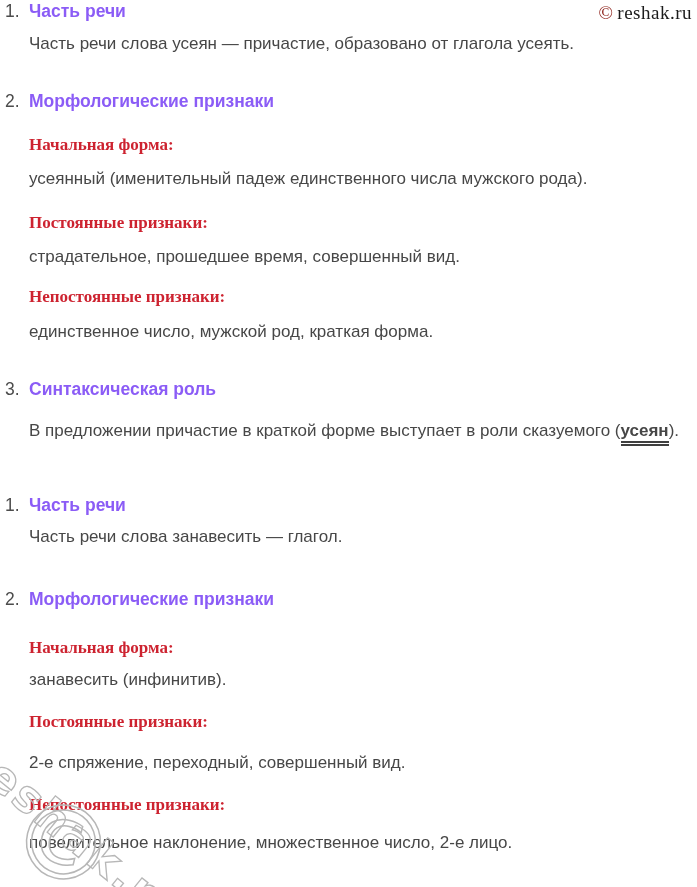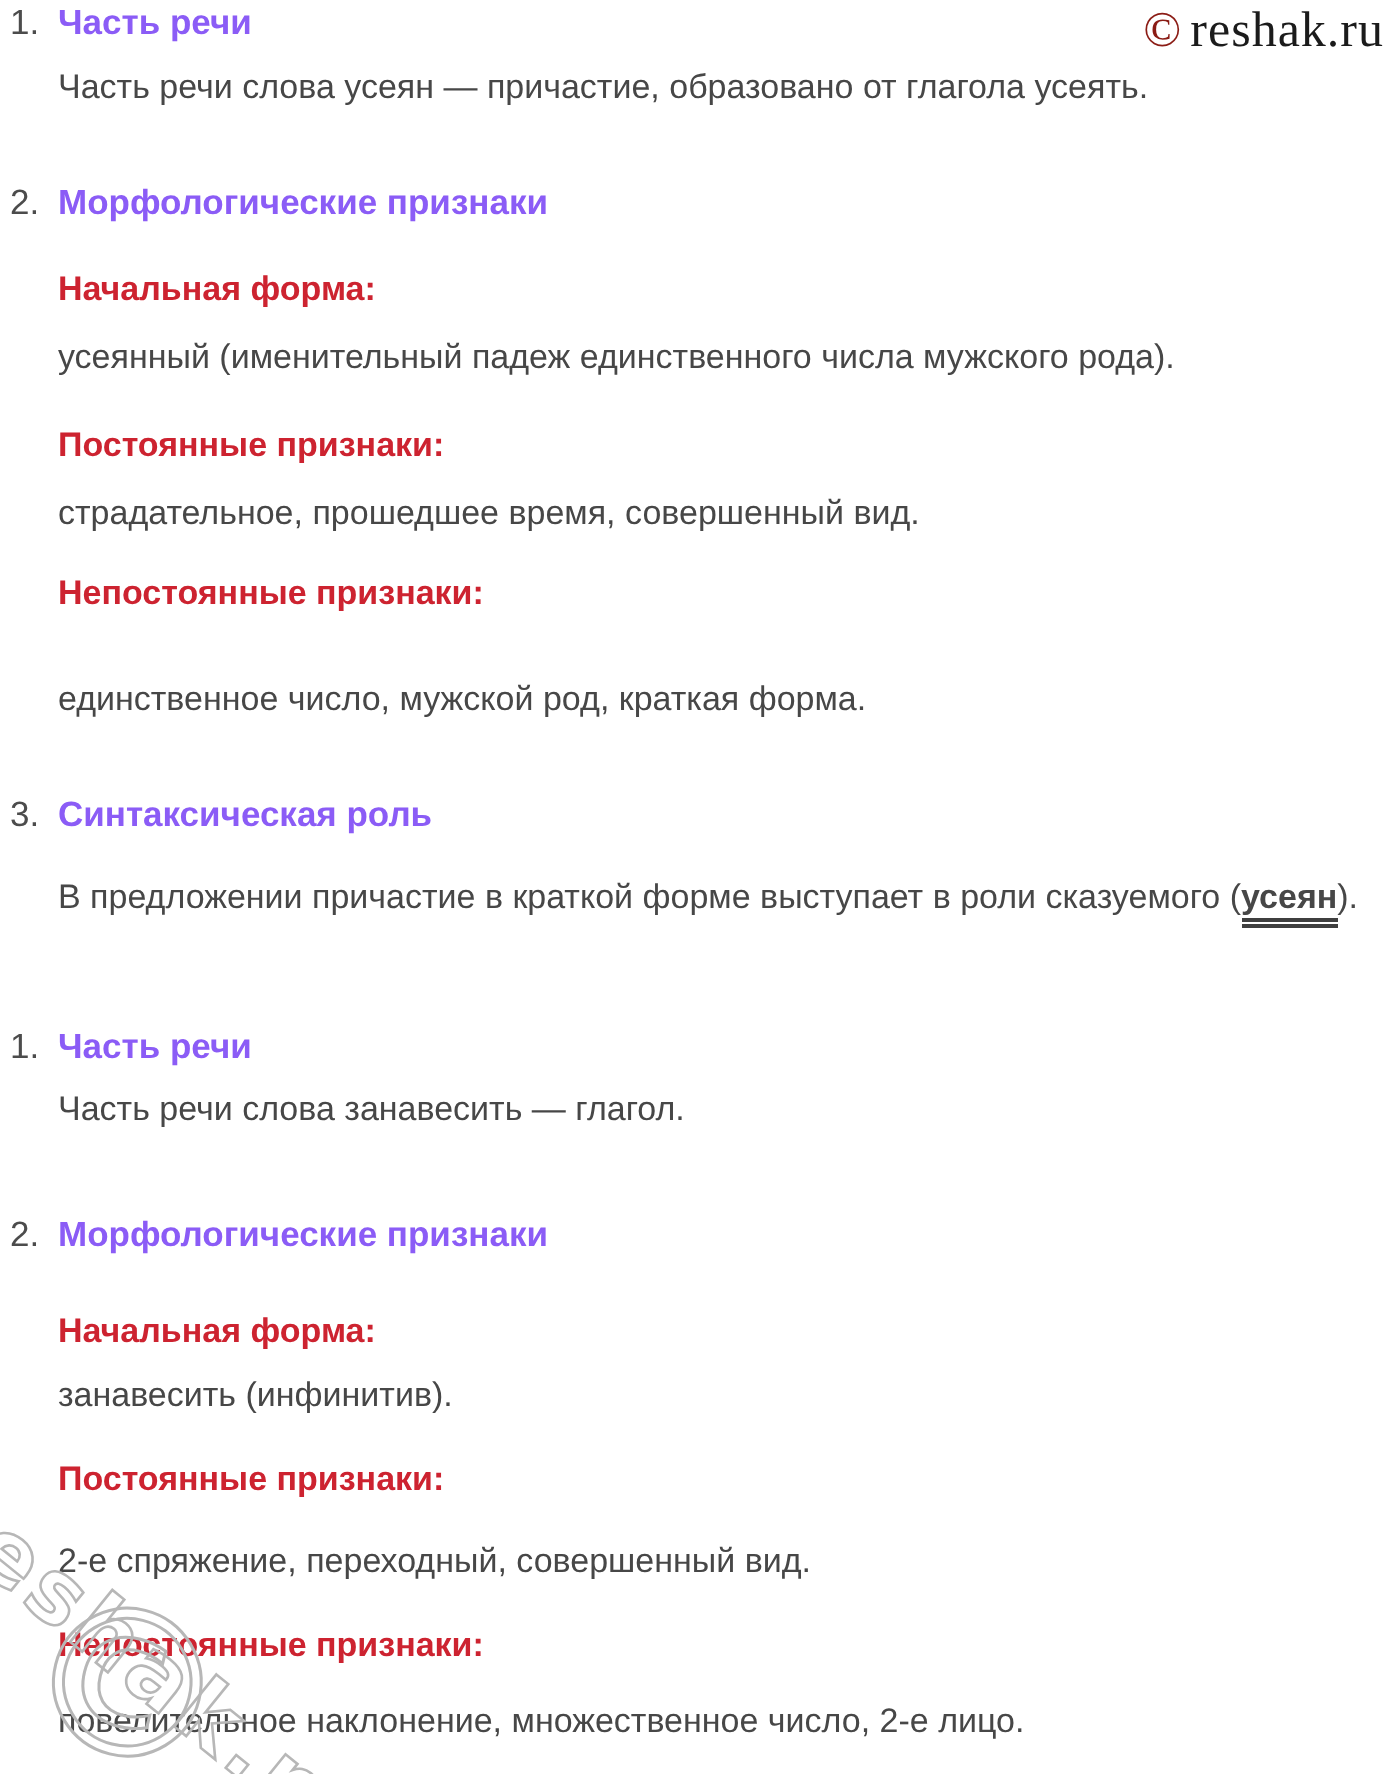--- a/index.html
+++ b/index.html
@@ -10,40 +10,40 @@
     font-family:"Liberation Sans","DejaVu Sans",sans-serif;
     color:#474747;
     font-size:17px;
   }
   .page { position:relative; width:697px; height:887px; }
 
   
   .logo{
     position:absolute; top:2px; right:5px;
     font-family:"Liberation Serif","DejaVu Serif",serif;
-    font-size:25px; color:#1b1b1b; letter-spacing:0.5px;
+    font-size:19px; color:#1b1b1b; letter-spacing:0.5px;
   }
   .logo .copy{ color:#8b1c15; margin-right:4px; }
 
   
   .content{ position:absolute; top:1px; left:5px; width:686px; }
 
   .sec-head{ display:flex; align-items:baseline; font-size:17.5px; }
   .sec-head .num{ font-weight:400; color:#4c4c4c; width:24px; flex:0 0 24px; }
   .sec-head .title{ font-weight:700; color:#8b5cf6; }
 
   .indent{ padding-left:24px; }
   .para{ line-height:1.25; }
-  .red-label{ color:#cd2330; font-weight:700; font-size:17px; }
+  .red-label{ color:#cd2330; font-weight:700; font-size:17px;font-family:Liberation Serif, serif; }
 
   .dbl{ border-bottom:5px double #3f3f3f; padding-bottom:1px;font-weight:bold; }
 
   
   .mt11{margin-top:11px} .mt10{margin-top:10px} .mt13{margin-top:13px}
-  .mt14{margin-top:32px} .mt17{margin-top:17px} .mt20{margin-top:20px}
+  .mt14{margin-top:14px} .mt17{margin-top:17px} .mt20{margin-top:20px}
   .mt22{margin-top:22px} .mt23{margin-top:23px} .mt28{margin-top:28px}
   .mt37{margin-top:37px} .mt41{margin-top:41px}
   .mt54{margin-top:54px}
 
   
   .wm-text{
     position:absolute; left:-10px; top:733px;
     font-family:"DejaVu Sans",sans-serif; font-weight:700;
     font-size:44px; letter-spacing:3px;
     color:transparent;

